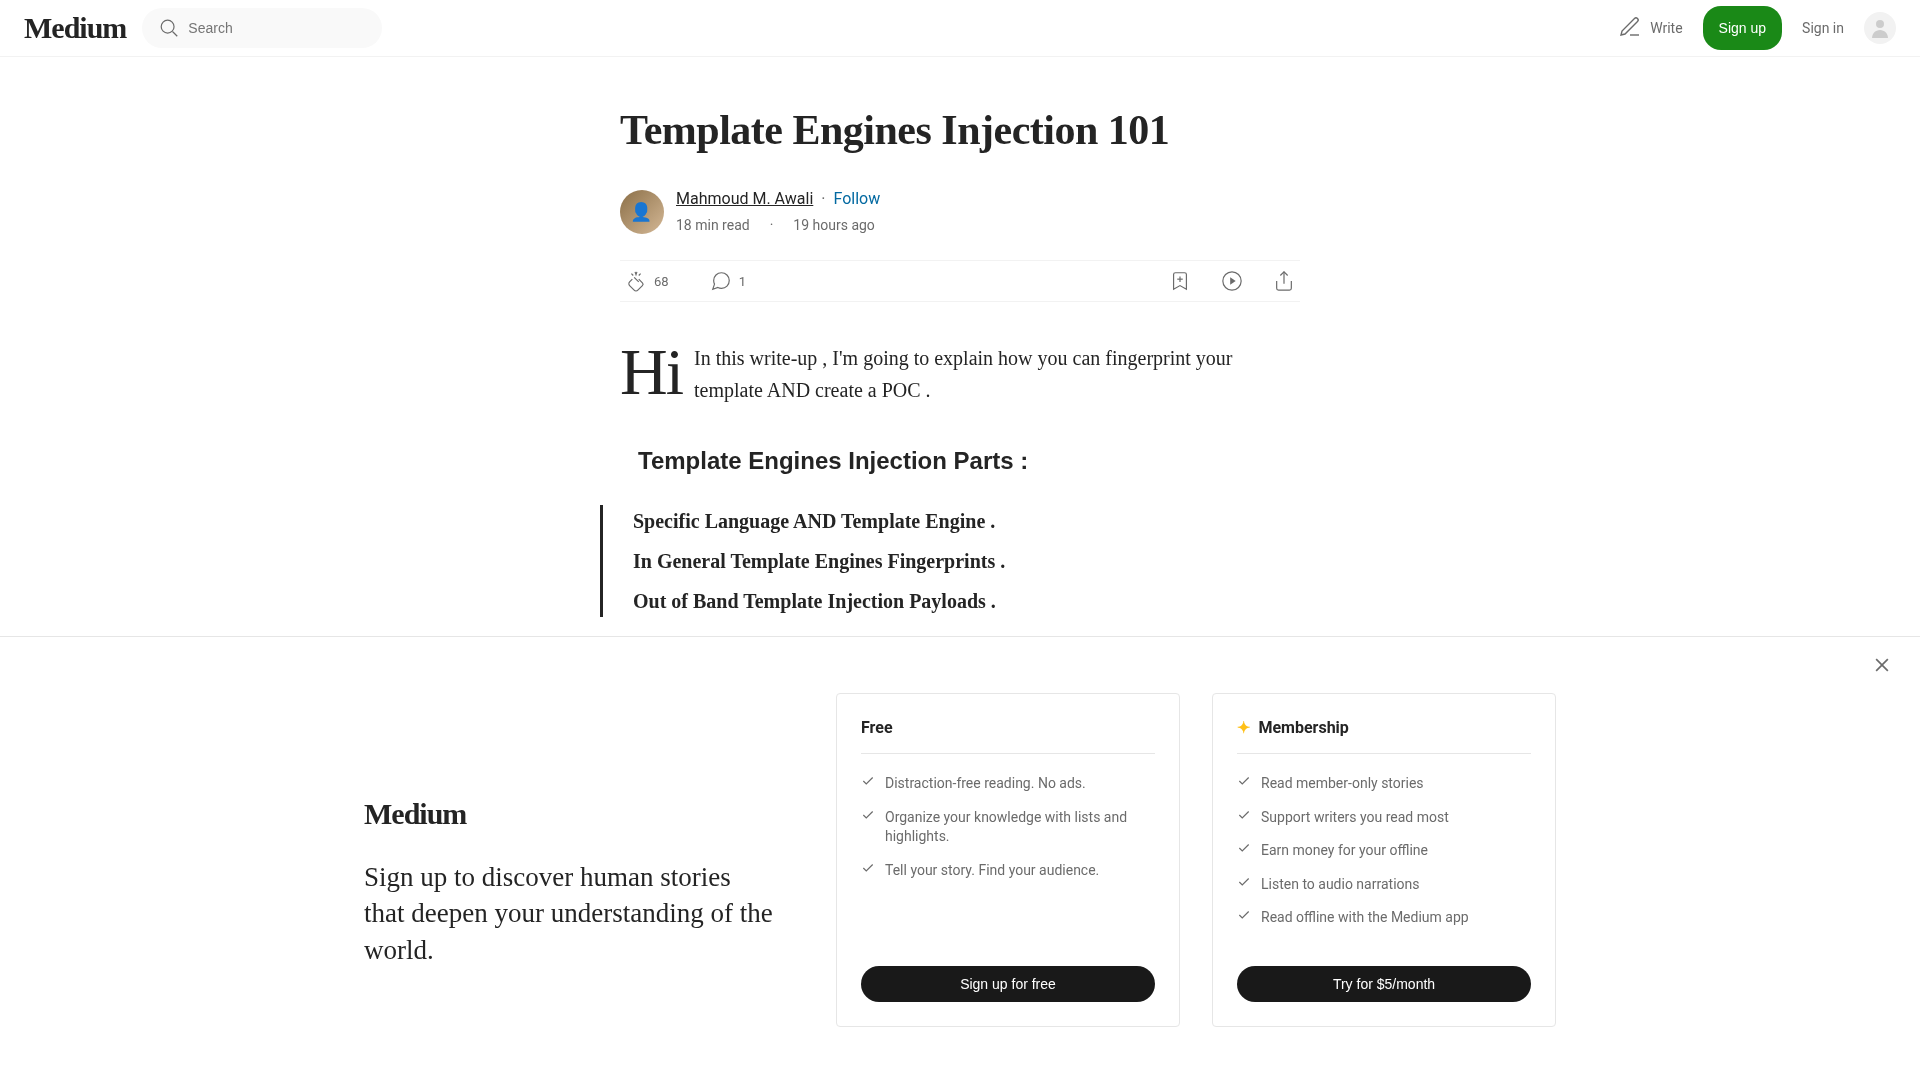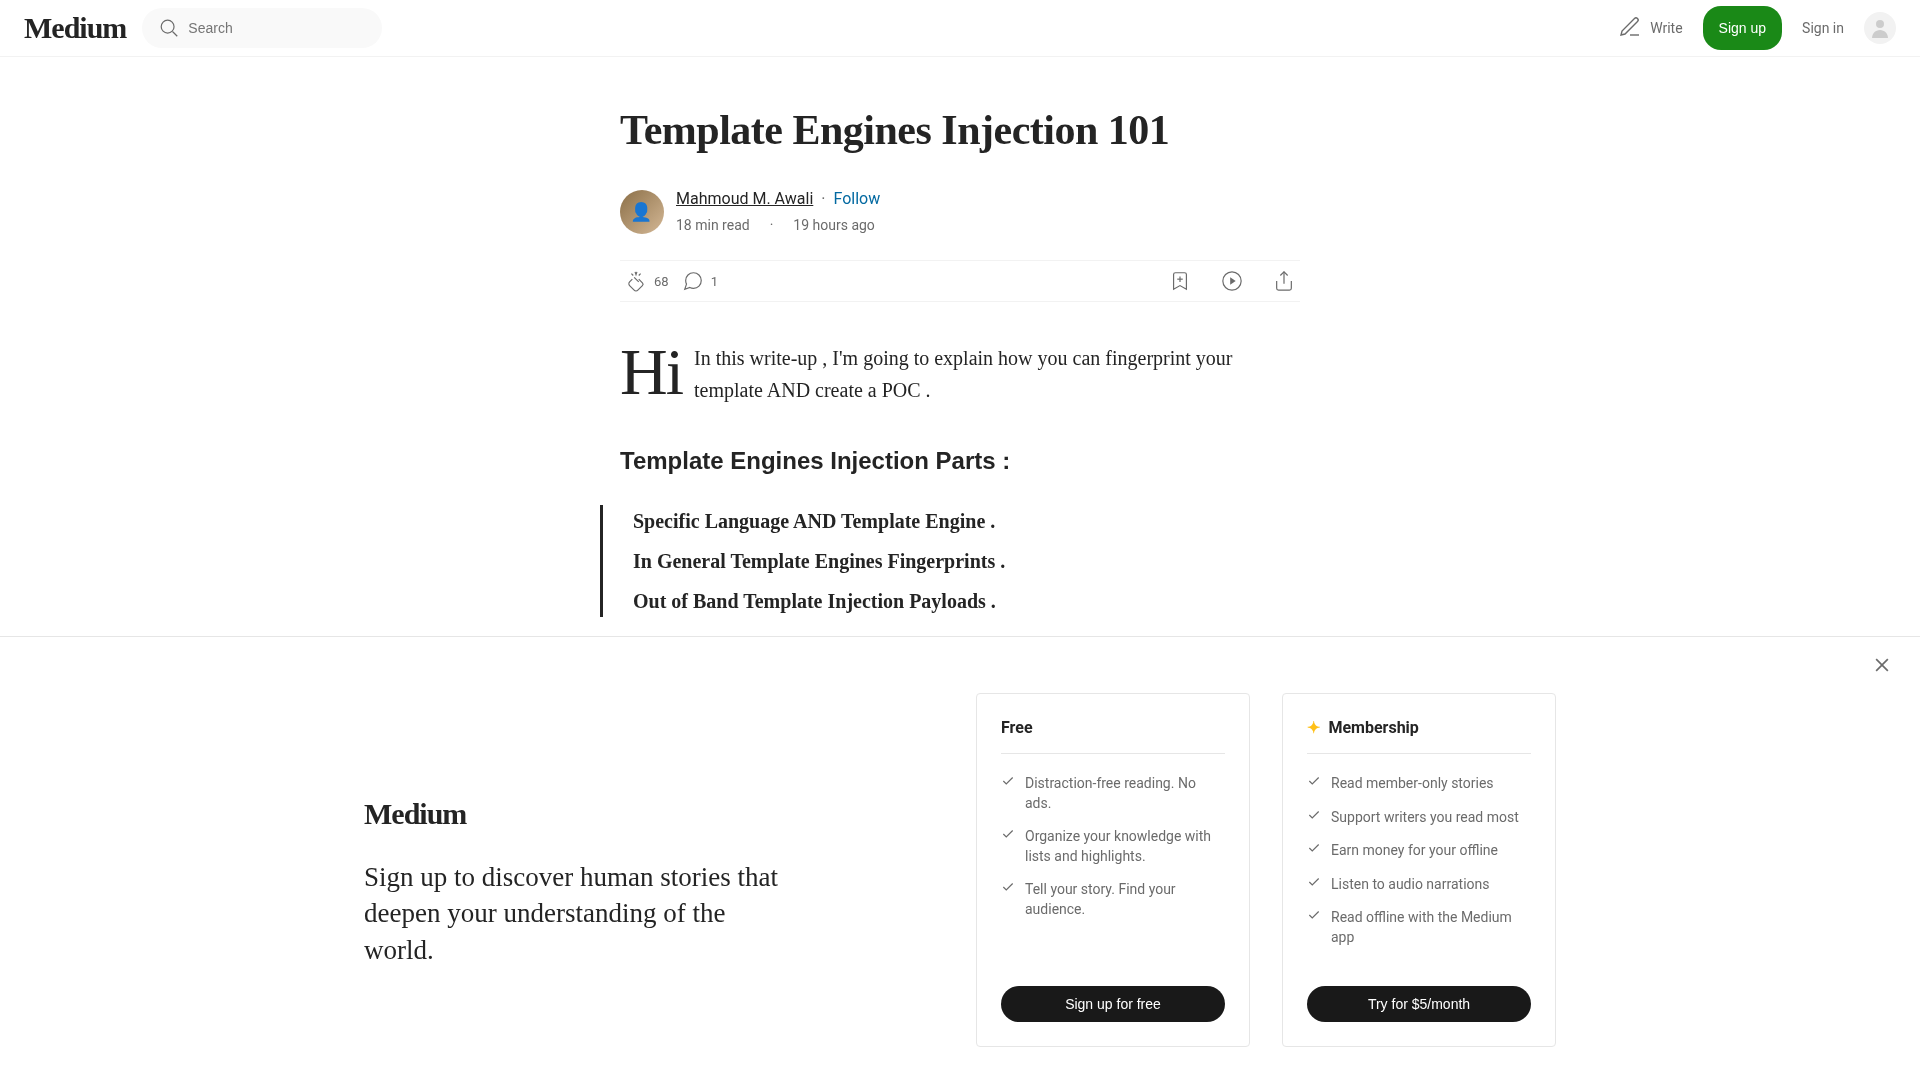--- a/index.html
+++ b/index.html
@@ -112,21 +112,21 @@
   .meta-line { display: flex; align-items: center; gap: 20px; font-size: 14px; color: #6b6b6b; margin-top: 4px; }
 
   .actions-bar {
     border-top: 1px solid #f2f2f2;
     border-bottom: 1px solid #f2f2f2;
     display: flex;
     align-items: center;
     padding: 8px 4px;
     margin-bottom: 40px;
   }
-  .actions-left { display: flex; align-items: flex-end; gap: 12px; }
+  .actions-left { display: flex; align-items: flex-end; gap: 40px; }
   .clap-group, .comment-group {
     display: flex; align-items: center; gap: 6px;
     color: #6b6b6b; font-size: 13px; cursor: pointer;
   }
   .icon-btn { width: 24px; height: 24px; display: inline-flex; align-items: center; justify-content: center; }
   .icon-btn svg { width: 22px; height: 22px; stroke: #6b6b6b; fill: none; stroke-width: 1.3; }
   .actions-right { margin-left: auto; display: flex; align-items: center; gap: 28px; }
 
   .body-text {
     font-family: Georgia, "source-serif-pro", serif;
@@ -139,20 +139,21 @@
     font-family: Georgia, serif;
     font-size: 66px;
     font-weight: 400;
     line-height: 0.9;
     letter-spacing: -2px;
   }
   .subheading {
     font-family: -apple-system, BlinkMacSystemFont, "Segoe UI", sans-serif;
     font-size: 24px;
     font-weight: 700;
+    margin-left: 18px;
     margin-bottom: 24px;
   }
   .blockquote {
     border-left: 3px solid #242424;
     margin-left: -20px;
     padding-left: 30px;
     font-family: Georgia, serif;
     font-size: 20px;
     line-height: 1.6;
   }
@@ -195,21 +196,21 @@
     margin-bottom: 28px;
   }
   .banner-tagline {
     font-family: Georgia, "source-serif-pro", serif;
     font-size: 27px;
     line-height: 1.35;
     max-width: 420px;
   }
   .plans { display: flex; gap: 32px; }
   .plan-card {
-    width: 274px;
+    width: 344px;
     border: 1px solid #e6e6e6;
     border-radius: 4px;
     padding: 24px;
     display: flex;
     flex-direction: column;
   }
   .plan-title-row {
     display: flex; align-items: center; gap: 8px;
     font-size: 16px; font-weight: 700;
     border-bottom: 1px solid #e6e6e6;

